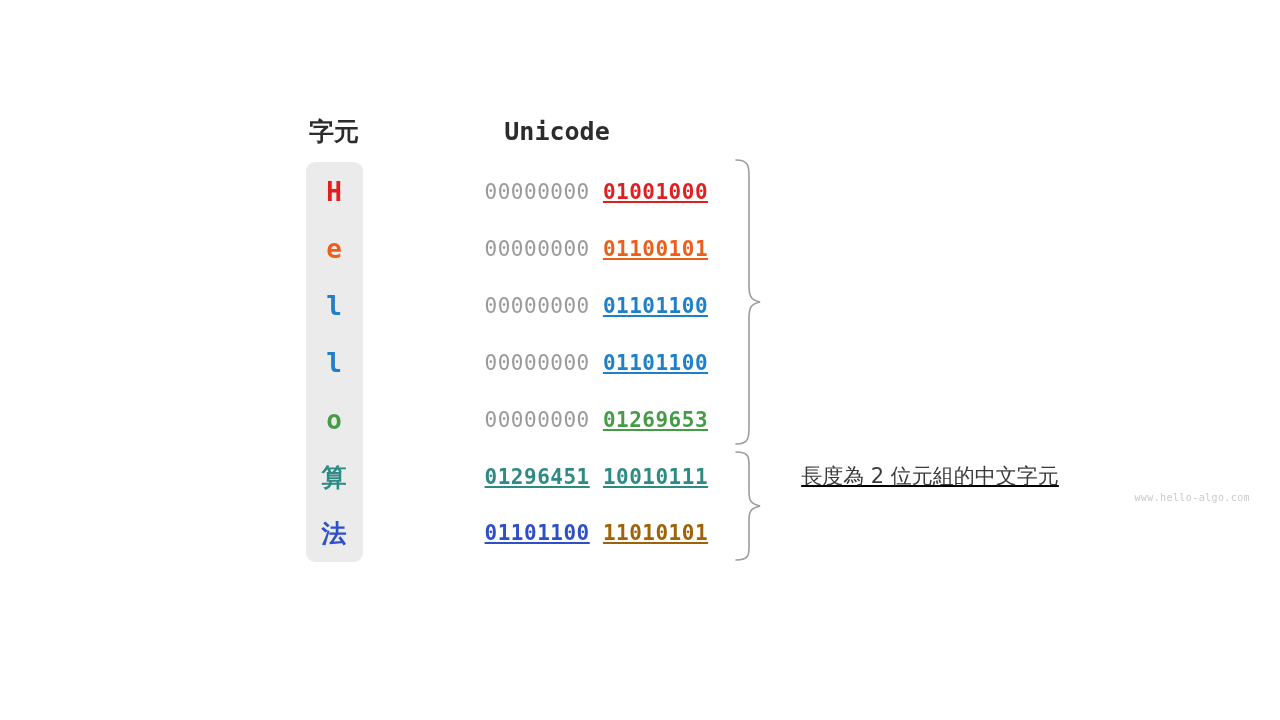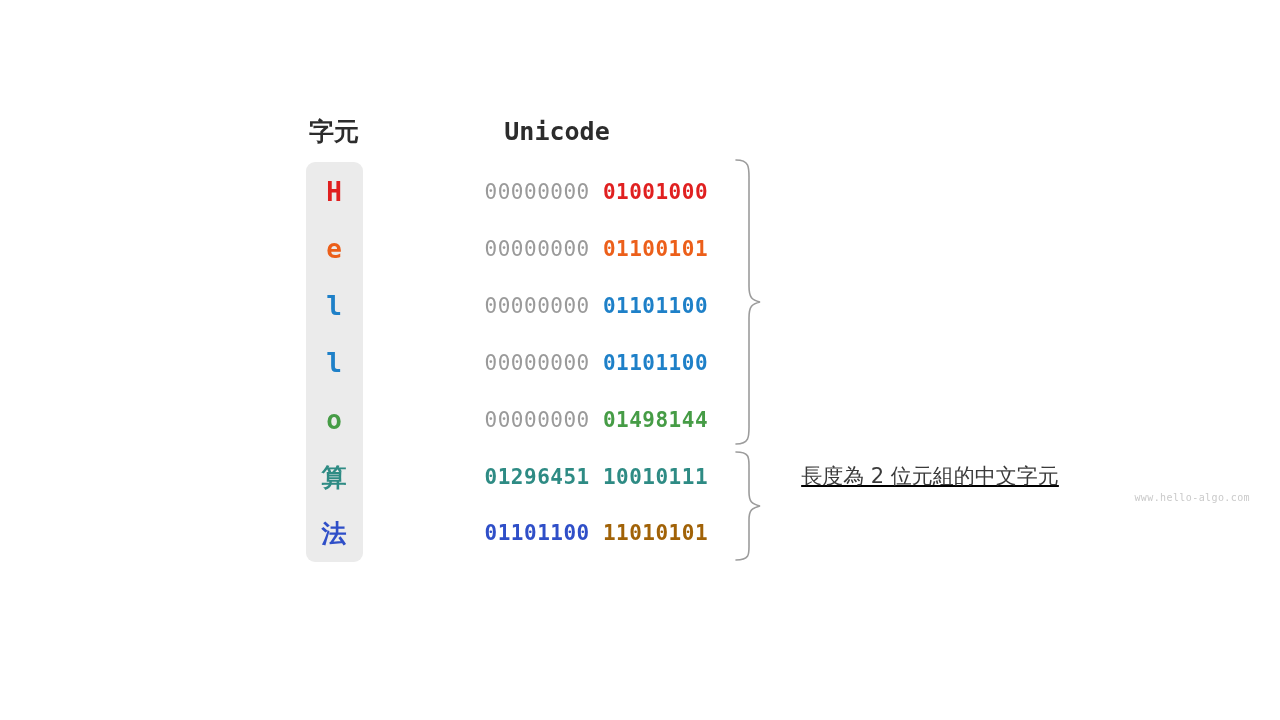--- a/index.html
+++ b/index.html
@@ -68,20 +68,21 @@
     letter-spacing: 0.5px;
     white-space: pre;
     transform: translateY(-50%);
   }
   .bits-high {
     color: #9a9a9a;
     font-weight: normal;
   }
   .bits-low {
     font-weight: bold;
+    text-decoration: underline;
   }
   .bits-cell .sp { color: transparent; }
 
   
   .brace {
     position: absolute;
   }
   .brace svg { display: block; }
 
   
@@ -146,21 +147,21 @@
     <span class="bits-high">00000000</span><span class="sp">0</span><span class="bits-low" style="color: rgb(30, 128, 200);">01101100</span>
   </div>
 
   <div class="char-cell" style="top: 363px; color: rgb(30, 128, 200);">l</div>
   <div class="bits-cell" style="top:363px">
     <span class="bits-high">00000000</span><span class="sp">0</span><span class="bits-low" style="color: rgb(30, 128, 200);">01101100</span>
   </div>
 
   <div class="char-cell" style="top: 420px; color: rgb(70, 156, 70);">o</div>
   <div class="bits-cell" style="top:420px">
-    <span class="bits-high">00000000</span><span class="sp">0</span><span class="bits-low" style="color: rgb(70, 156, 70);">01498144</span>
+    <span class="bits-high">00000000</span><span class="sp">0</span><span class="bits-low" style="color: rgb(70, 156, 70);">01269653</span>
   </div>
 
   <div class="char-cell cjk" style="top: 477px; color: rgb(46, 139, 132);">算</div>
   <div class="bits-cell" style="top:477px">
     <span class="bits-low" style="color: rgb(46, 139, 132);">01296451</span><span class="sp">0</span><span class="bits-low" style="color: rgb(46, 139, 132);">10010111</span>
   </div>
 
   <div class="char-cell cjk" style="top: 533px; color: rgb(47, 79, 200);">法</div>
   <div class="bits-cell" style="top:533px">
     <span class="bits-low" style="color: rgb(47, 79, 200);">01101100</span><span class="sp">0</span><span class="bits-low" style="color: #a16207; margin-top: 24px;">11010101</span>

